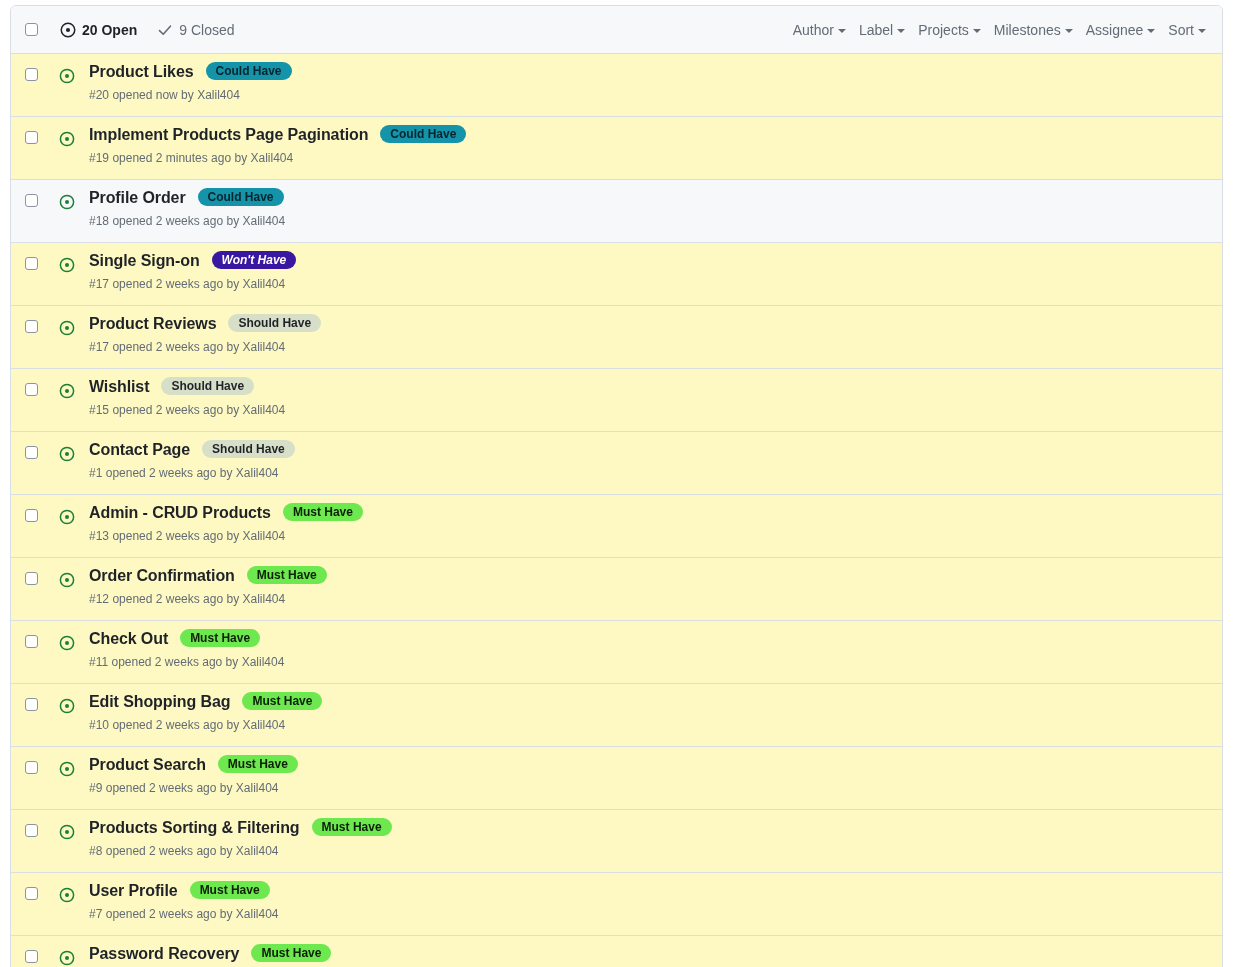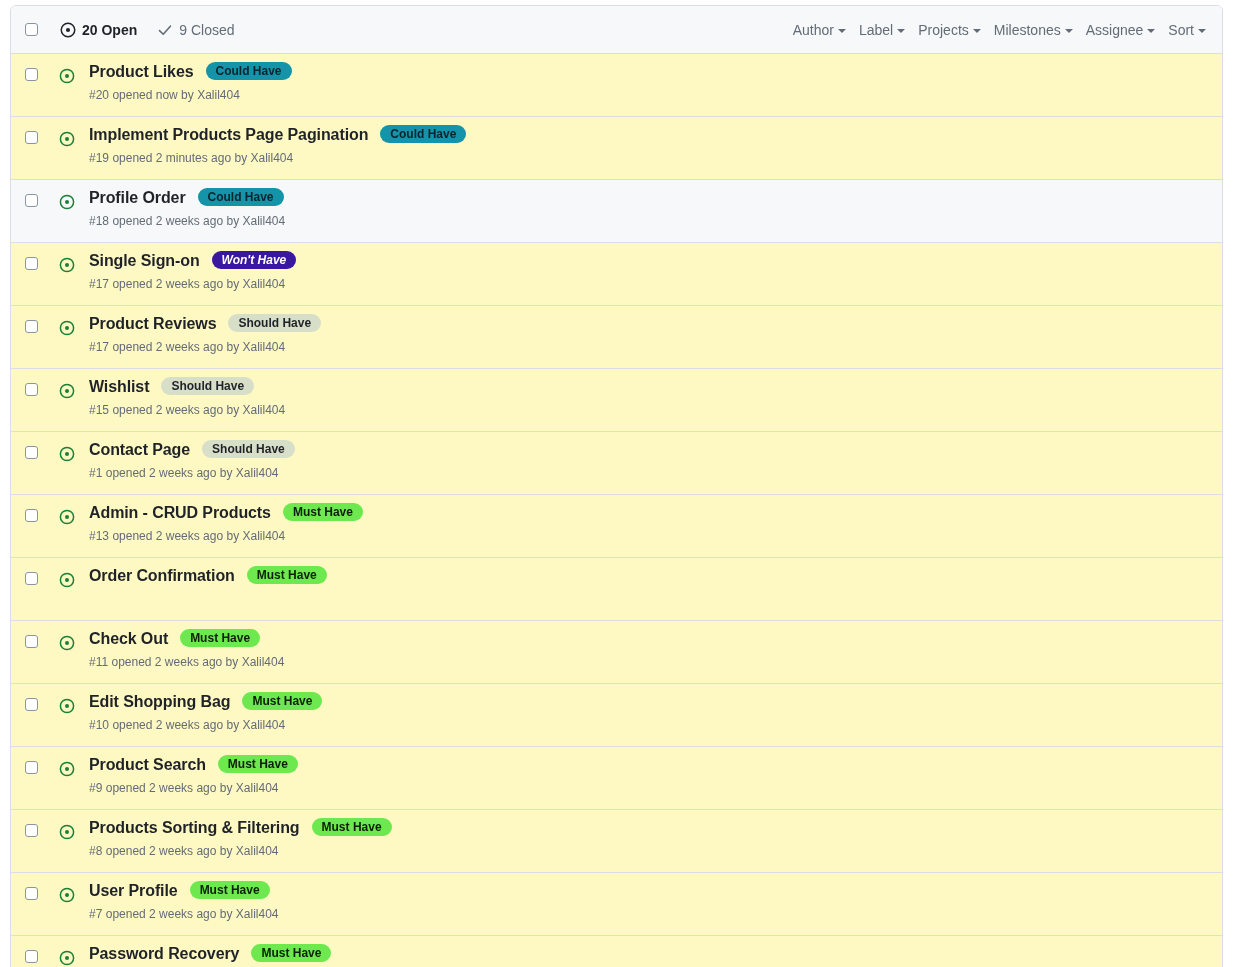--- a/index.html
+++ b/index.html
@@ -344,20 +344,21 @@
           <div class="row-cbx-cell"><input type="checkbox" class="cbx" style=""></div>
           <div class="row-icon-cell"><svg width="16" height="16" viewBox="0 0 16 16" aria-hidden="true">
               <circle cx="8" cy="8" r="6.6" fill="none" stroke="#1a7f37" stroke-width="1.5"></circle>
               <circle cx="8" cy="8" r="2" fill="#1a7f37"></circle>
             </svg></div>
           <div class="row-main">
             <div class="title-line">
               <span class="issue-title">Order Confirmation</span>
               <span class="label-chip" style="background: rgb(110, 232, 79); color: rgb(11, 32, 6);">Must Have</span>
             </div>
+            <div class="meta-line"><span class="num">#12</span> <span>opened 2 weeks ago</span> <span>by</span> <span class="author">Xalil404</span></div>
           </div>
         </div>
         <div class="issue-row">
           <div class="row-cbx-cell"><input type="checkbox" class="cbx" style=""></div>
           <div class="row-icon-cell"><svg width="16" height="16" viewBox="0 0 16 16" aria-hidden="true">
               <circle cx="8" cy="8" r="6.6" fill="none" stroke="#1a7f37" stroke-width="1.5"></circle>
               <circle cx="8" cy="8" r="2" fill="#1a7f37"></circle>
             </svg></div>
           <div class="row-main">
             <div class="title-line">

